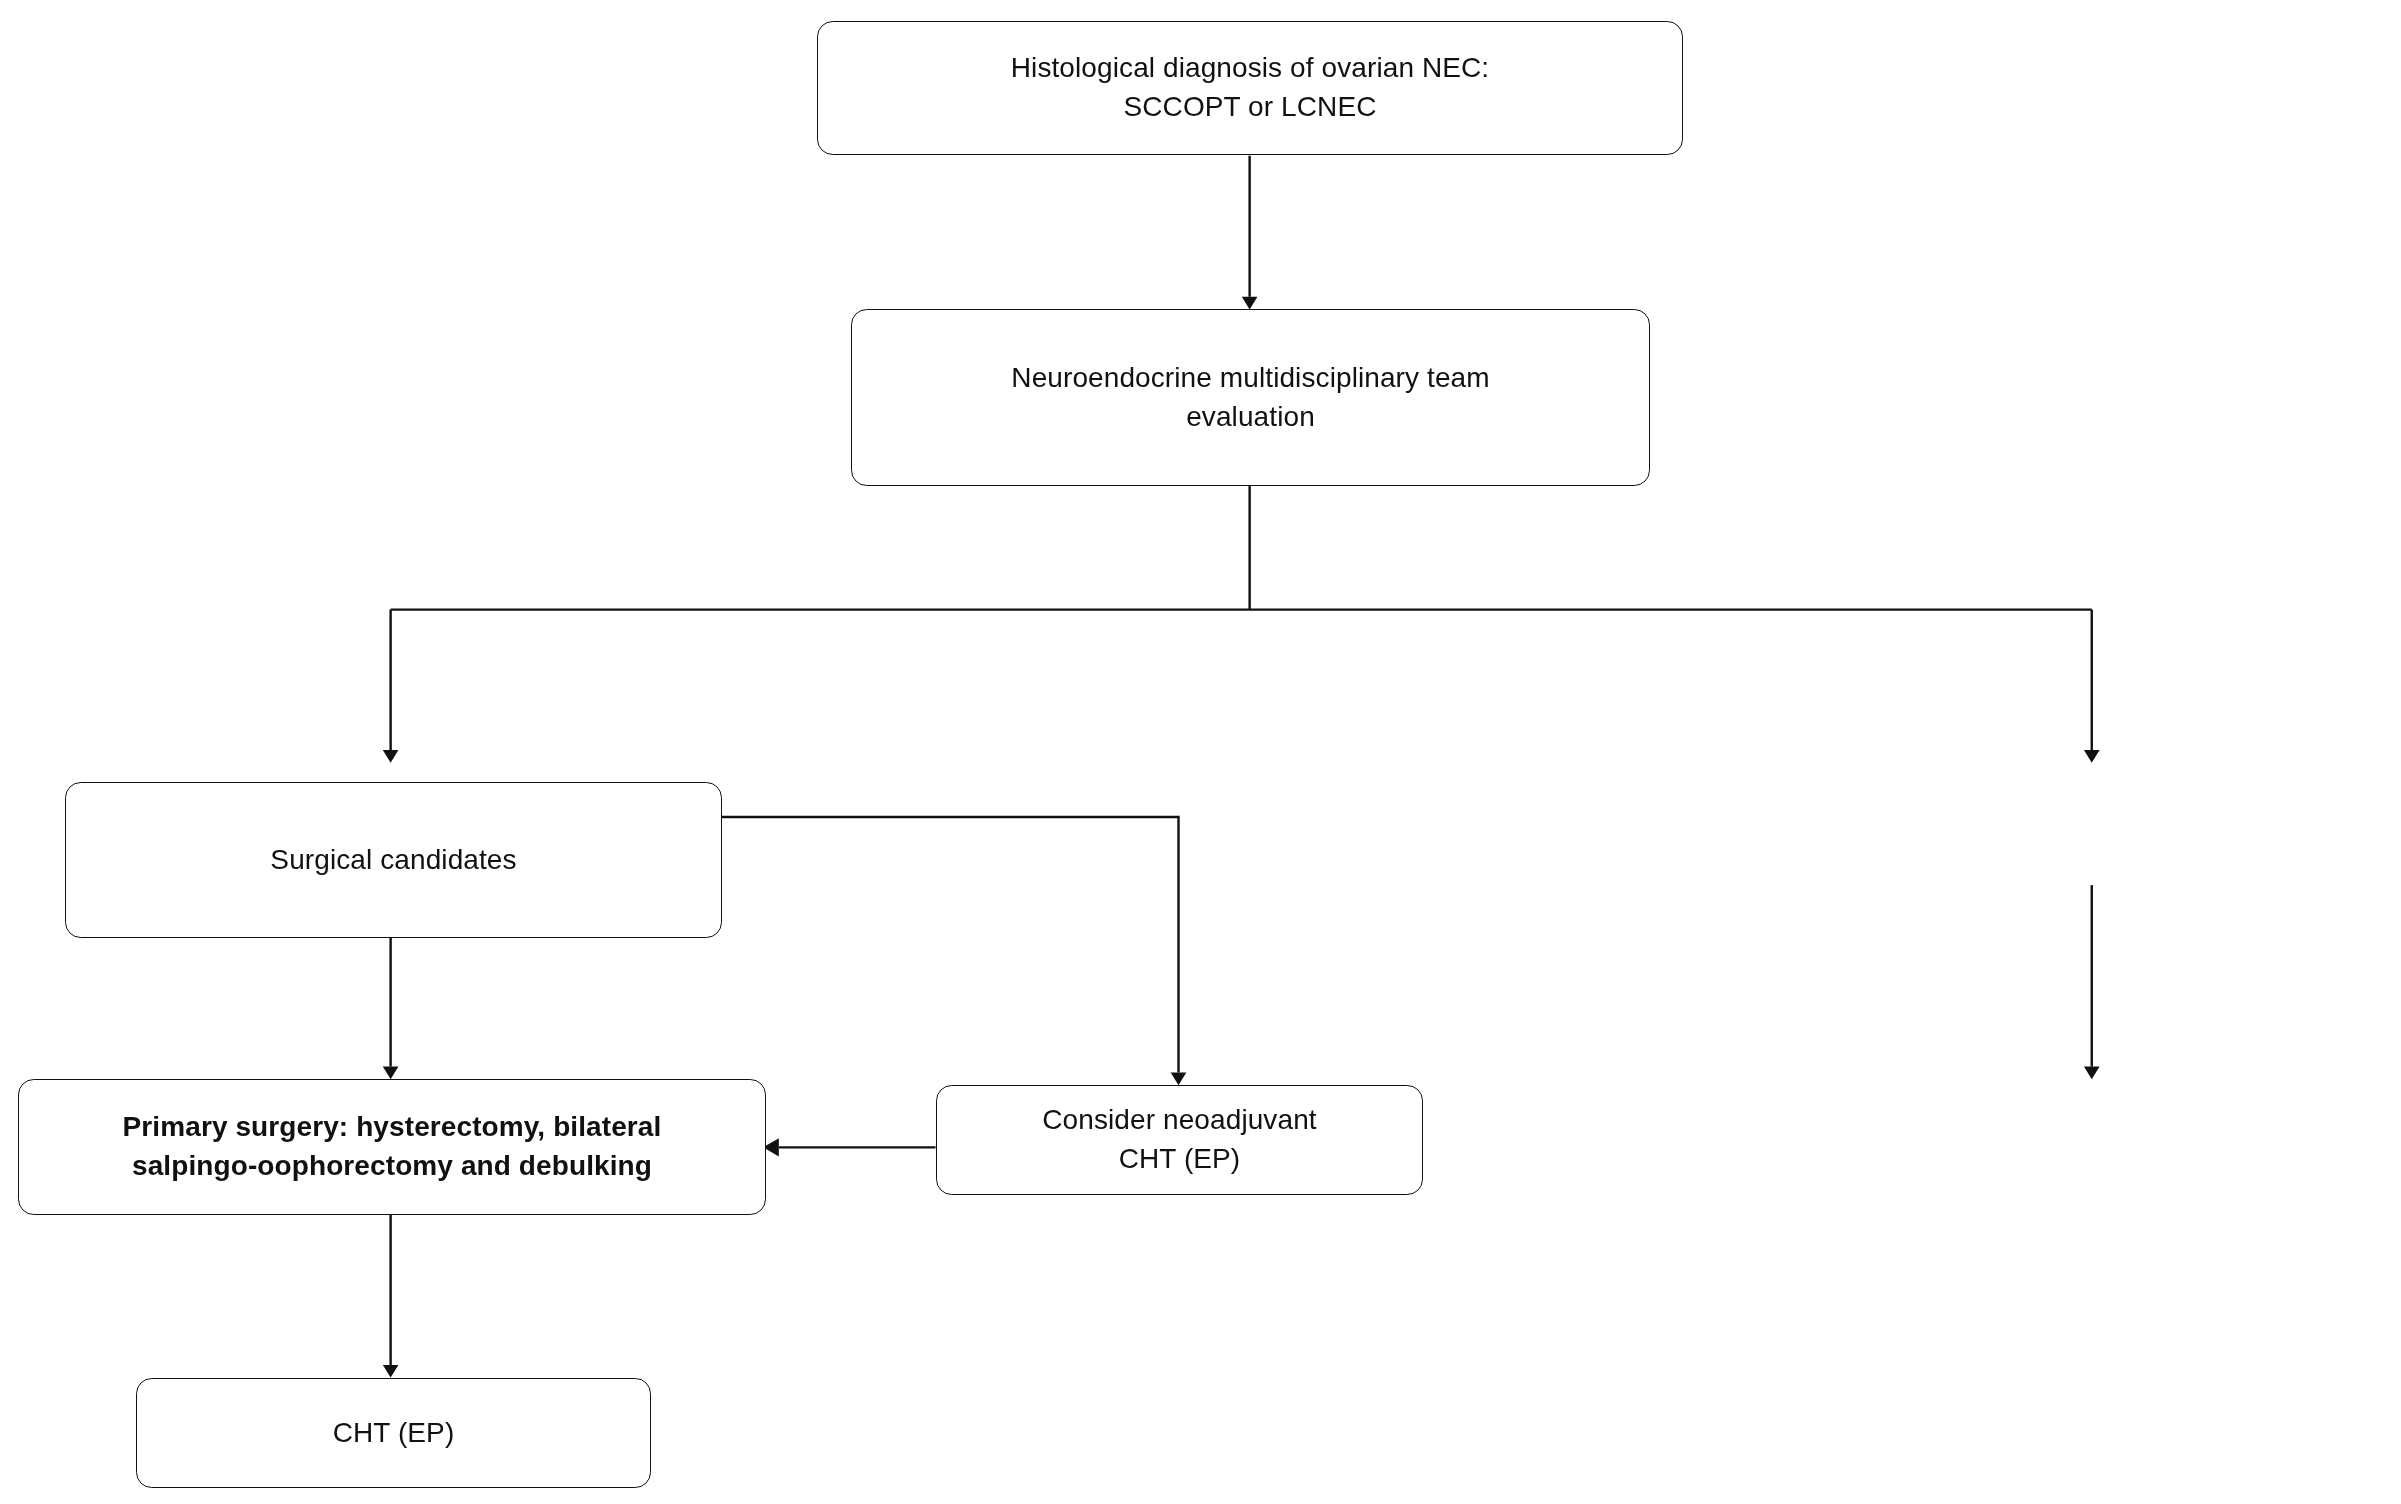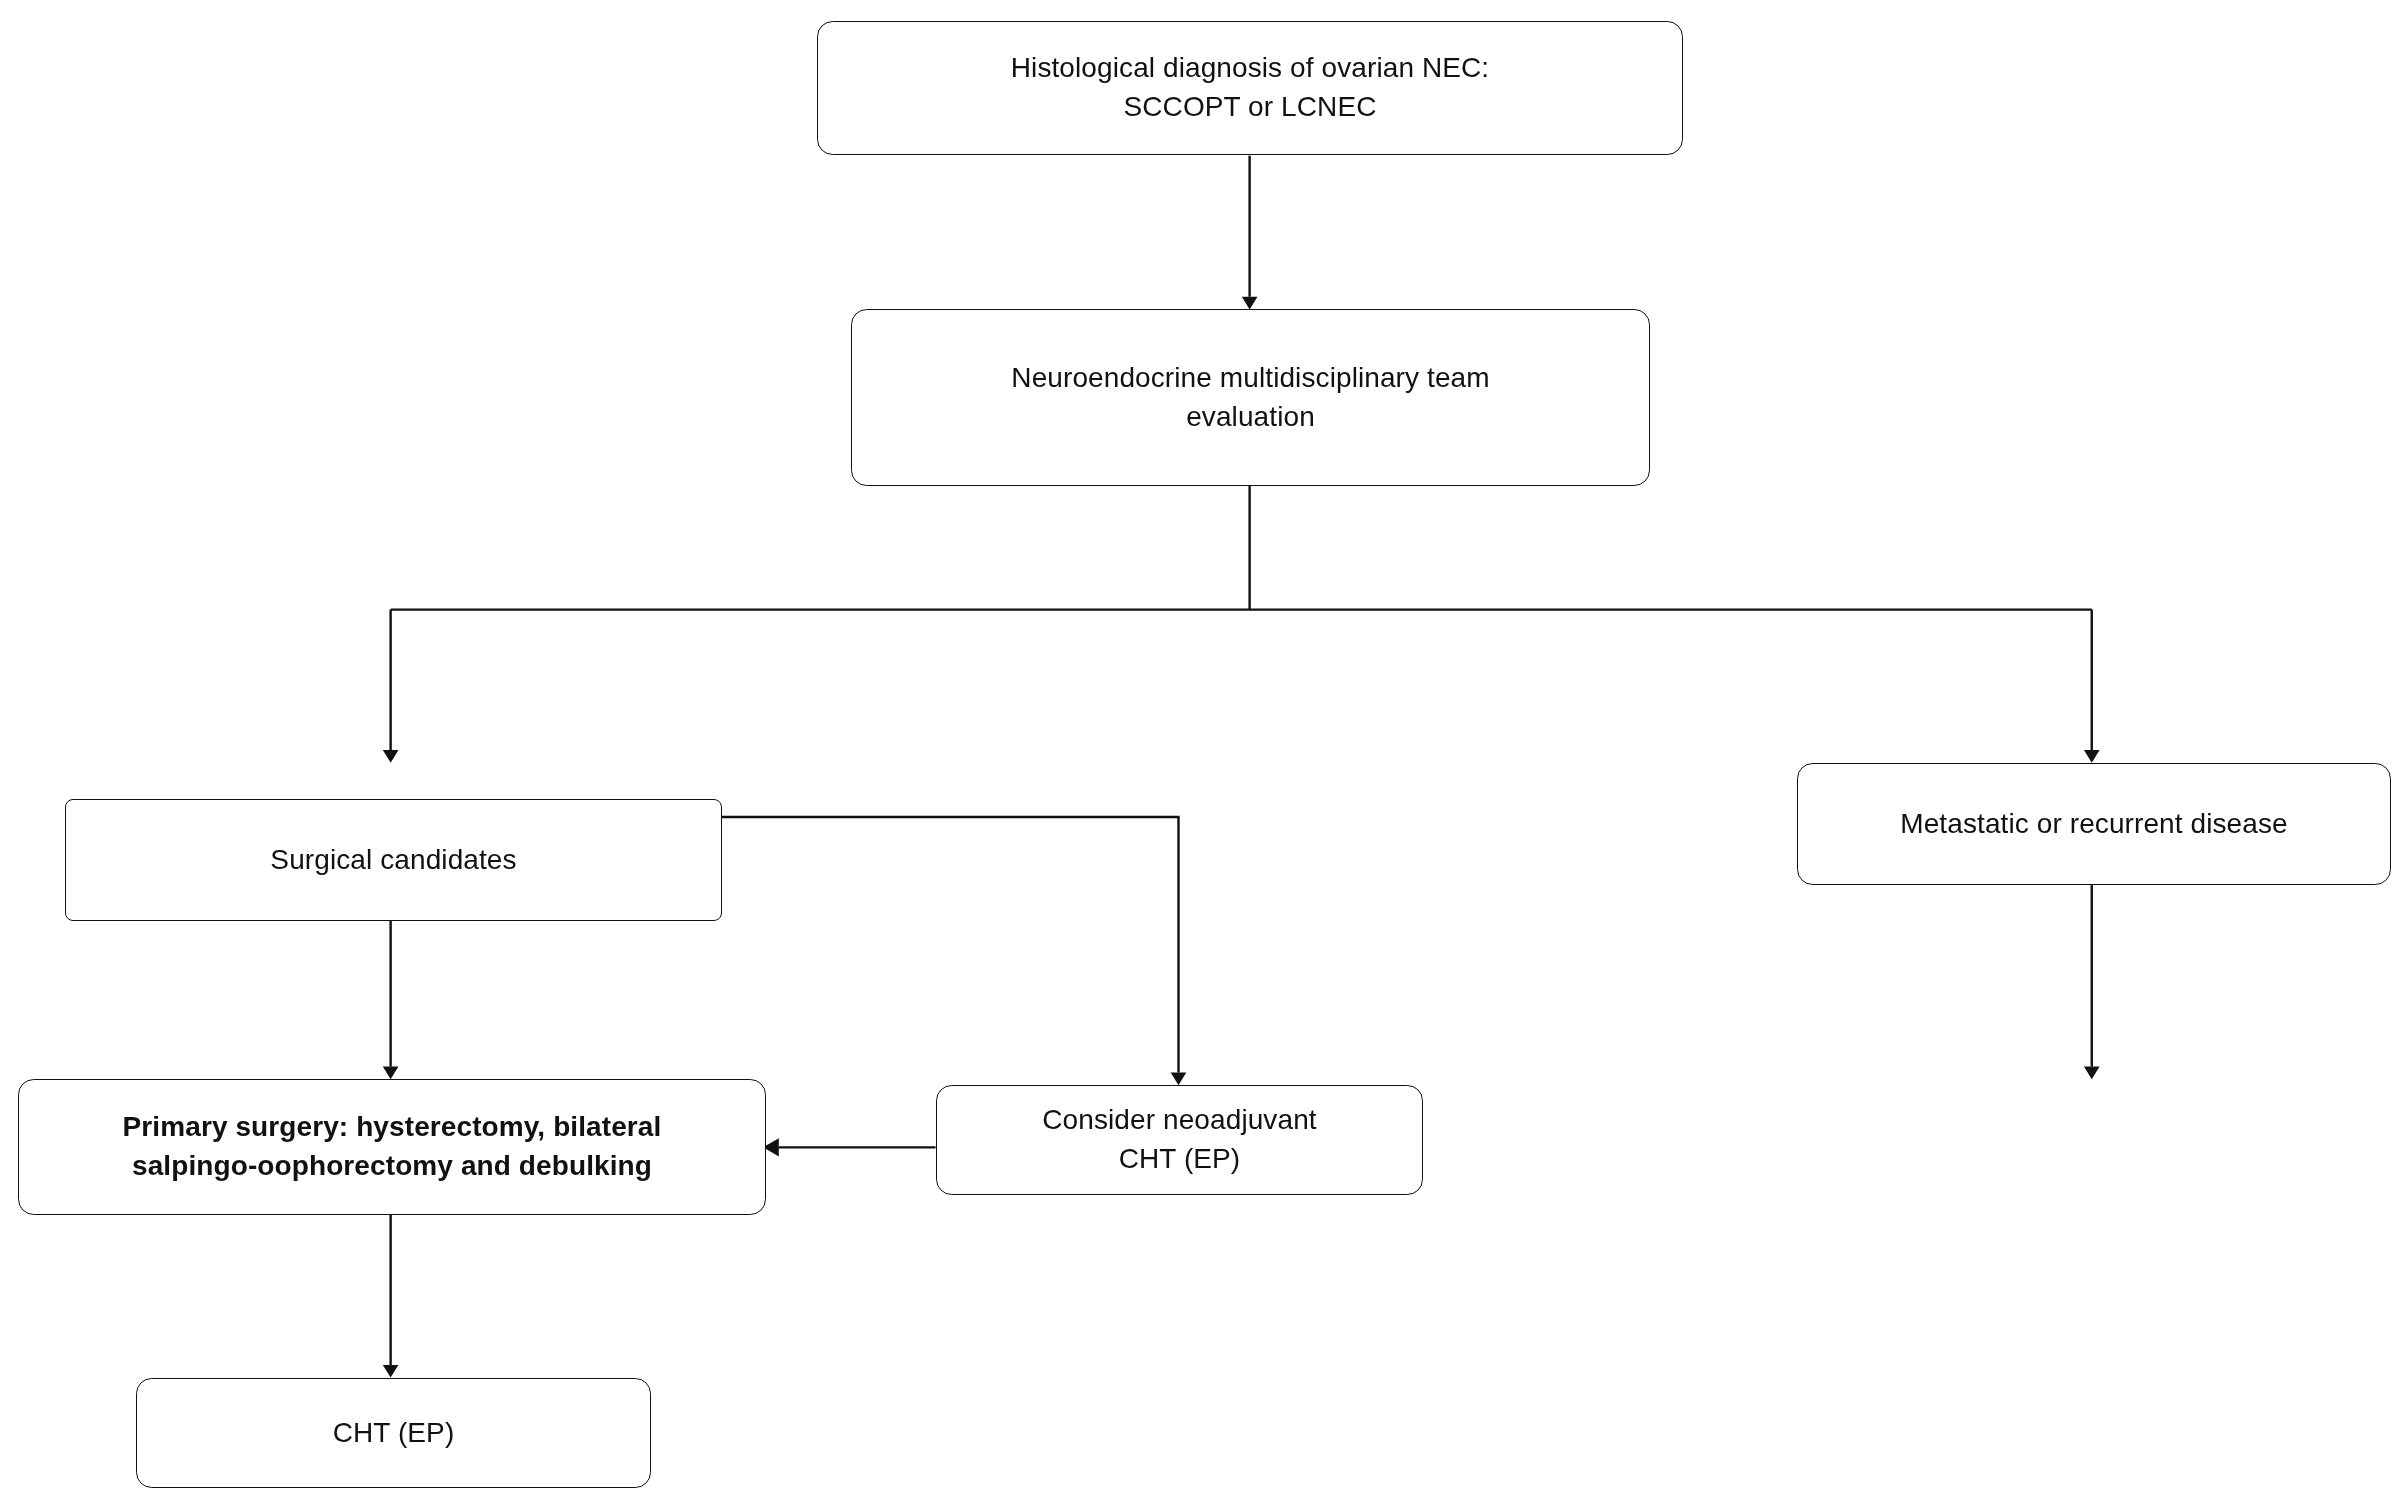--- a/index.html
+++ b/index.html
@@ -100,23 +100,22 @@
       <path d="M3457,1769 L3483,1769 L3470,1790 Z" fill="#111111"></path>
     </g>
   </svg>
 
   <div class="node" style="left:817px;top:21px;width:866px;height:134px;">Histological diagnosis of ovarian NEC:
 SCCOPT or LCNEC</div>
 
   <div class="node" style="left:851px;top:309px;width:799px;height:177px;">Neuroendocrine multidisciplinary team
 evaluation</div>
 
-  <div class="node" style="left:65px;top:799px;width:657px;height:122px;border-radius:8px;">Surgical candidates</div>
+  <div class="node" style="left:65px;top:782px;width:657px;height:156px;">Surgical candidates</div>
 
-  <div class="node" style="left:1797px;top:763px;width:594px;height:122px;">Metastatic or recurrent disease</div>
 
   <div class="node" style="left:18px;top:1079px;width:748px;height:136px;font-weight:bold;">Primary surgery: hysterectomy, bilateral
 salpingo-oophorectomy and debulking</div>
 
   <div class="node" style="left:936px;top:1085px;width:487px;height:110px;">Consider neoadjuvant
 CHT (EP)</div>
 
 
   <div class="node" style="left:136px;top:1378px;width:515px;height:110px;">CHT (EP)</div>
 

